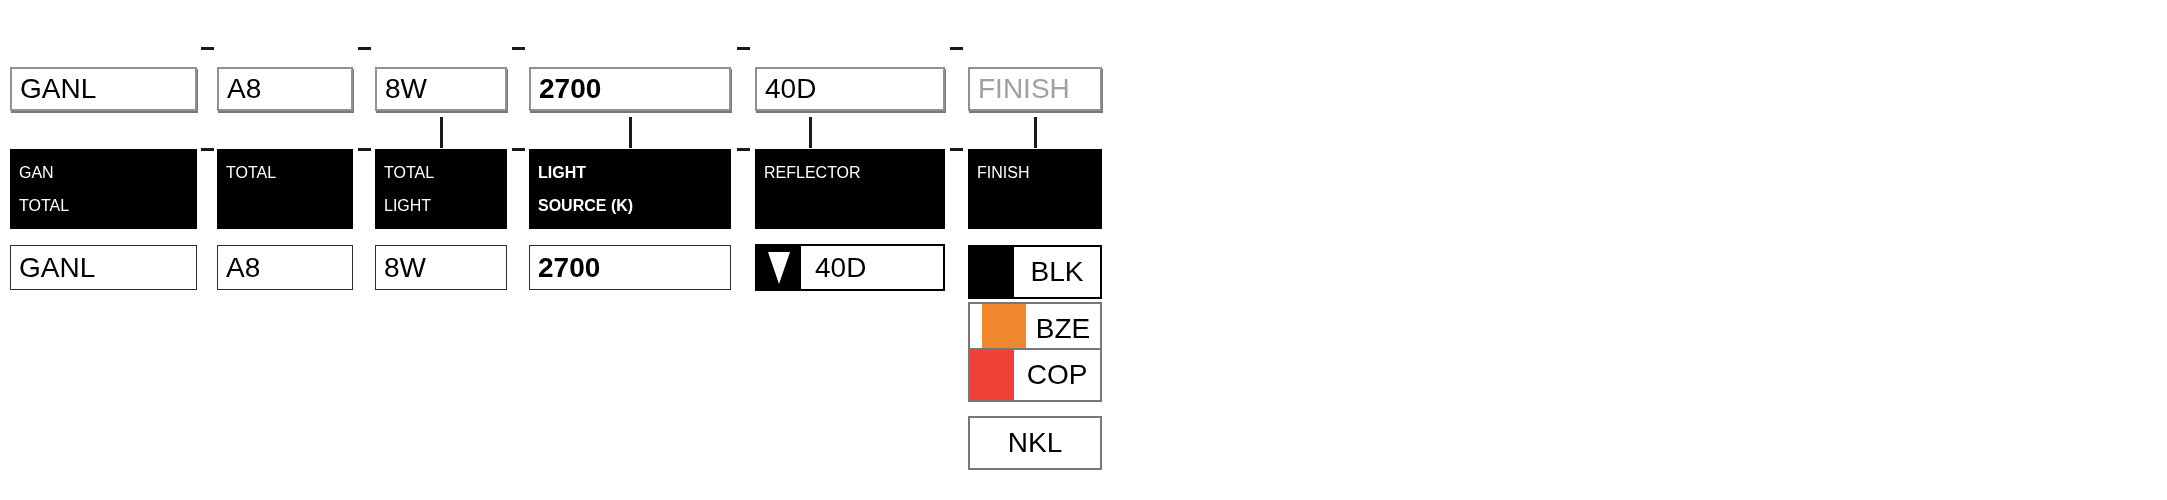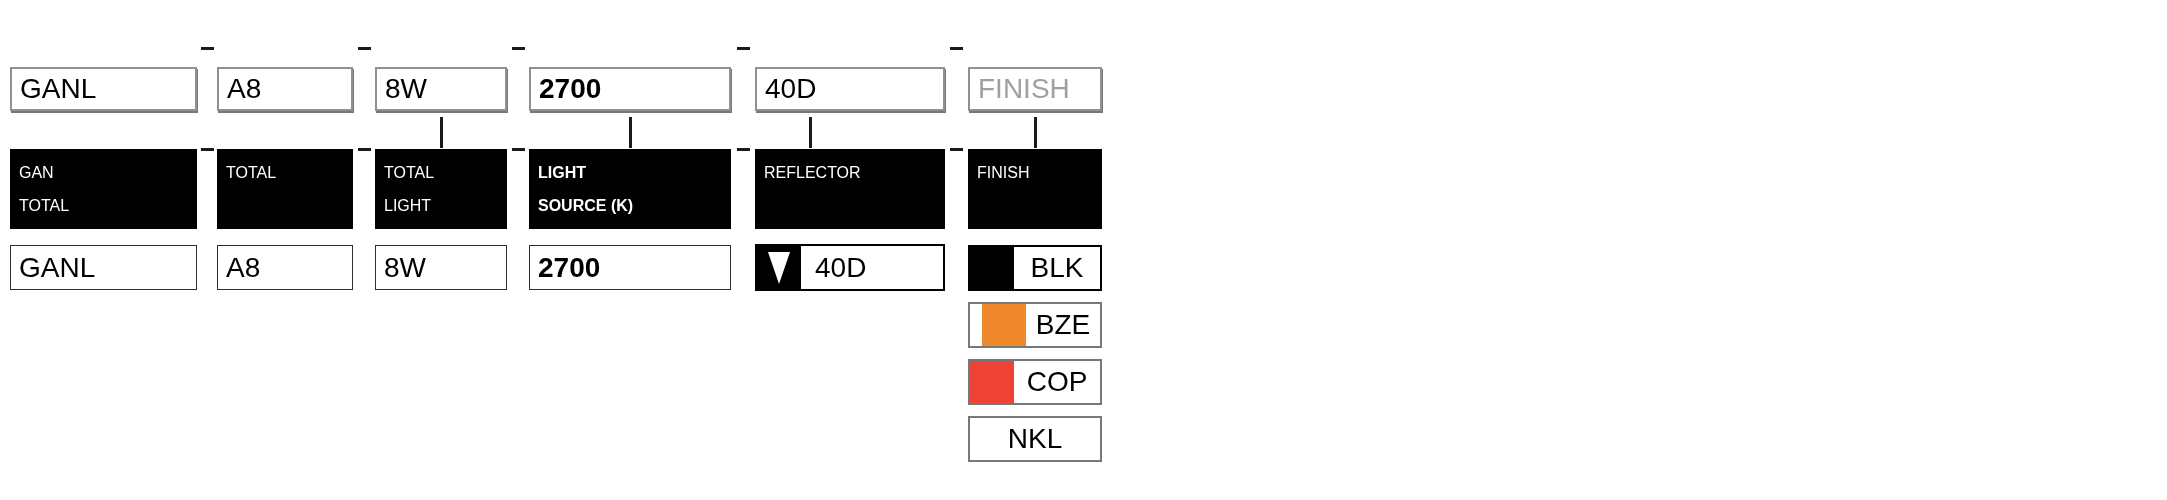--- a/index.html
+++ b/index.html
@@ -42,21 +42,21 @@
   .reflectorbox{
     position:absolute;top:204px;left:0;right:0;height:47px;
     background:#fff;border:2px solid #000;box-sizing:border-box;
     display:flex;align-items:stretch;
   }
   .refl-icon{width:44px;flex:none;background:#000;display:flex;align-items:center;justify-content:center;}
   .refl-label{display:flex;align-items:center;padding-left:14px;font-size:28px;white-space:nowrap;}
 
   
   .opt{
-    position:absolute;left:0;right:0;height:46px;
+    position:absolute;left:0;right:0;height:54px;
     background:#fff;border:2px solid #77787b;box-sizing:border-box;
     display:flex;align-items:stretch;
   }
   .opt.dark{border-color:#000;}
   .swatch{width:44px;flex:none;}
   .optlabel{flex:1;display:flex;align-items:center;justify-content:center;font-size:28px;white-space:nowrap;}
 
   
   .dash{position:absolute;width:13px;height:3px;background:#1a1a1a;}
   .dash.r1{top:47px;}
@@ -148,21 +148,21 @@
     </div>
 
     <div class="opt dark" style="top:205px;">
       <span class="swatch" style="background: rgb(0, 0, 0);"></span>
       <span class="optlabel">BLK</span>
     </div>
     <div class="opt" style="top:262px;padding-left:12px;">
       <span class="swatch" style="background: rgb(240, 137, 45);"></span>
       <span class="optlabel">BZE</span>
     </div>
-    <div class="opt" style="top:319px;">
+    <div class="opt" style="top:308px;">
       <span class="swatch" style="background: rgb(239, 65, 54);"></span>
       <span class="optlabel">COP</span>
     </div>
     <div class="opt" style="top:376px;flex-direction:column;">
       <span class="swatch" style="background: rgb(128, 130, 133);"></span>
       <span class="optlabel">NKL</span>
     </div>
   </div>
 
   <div class="dash r1" style="left:201px;"></div>

